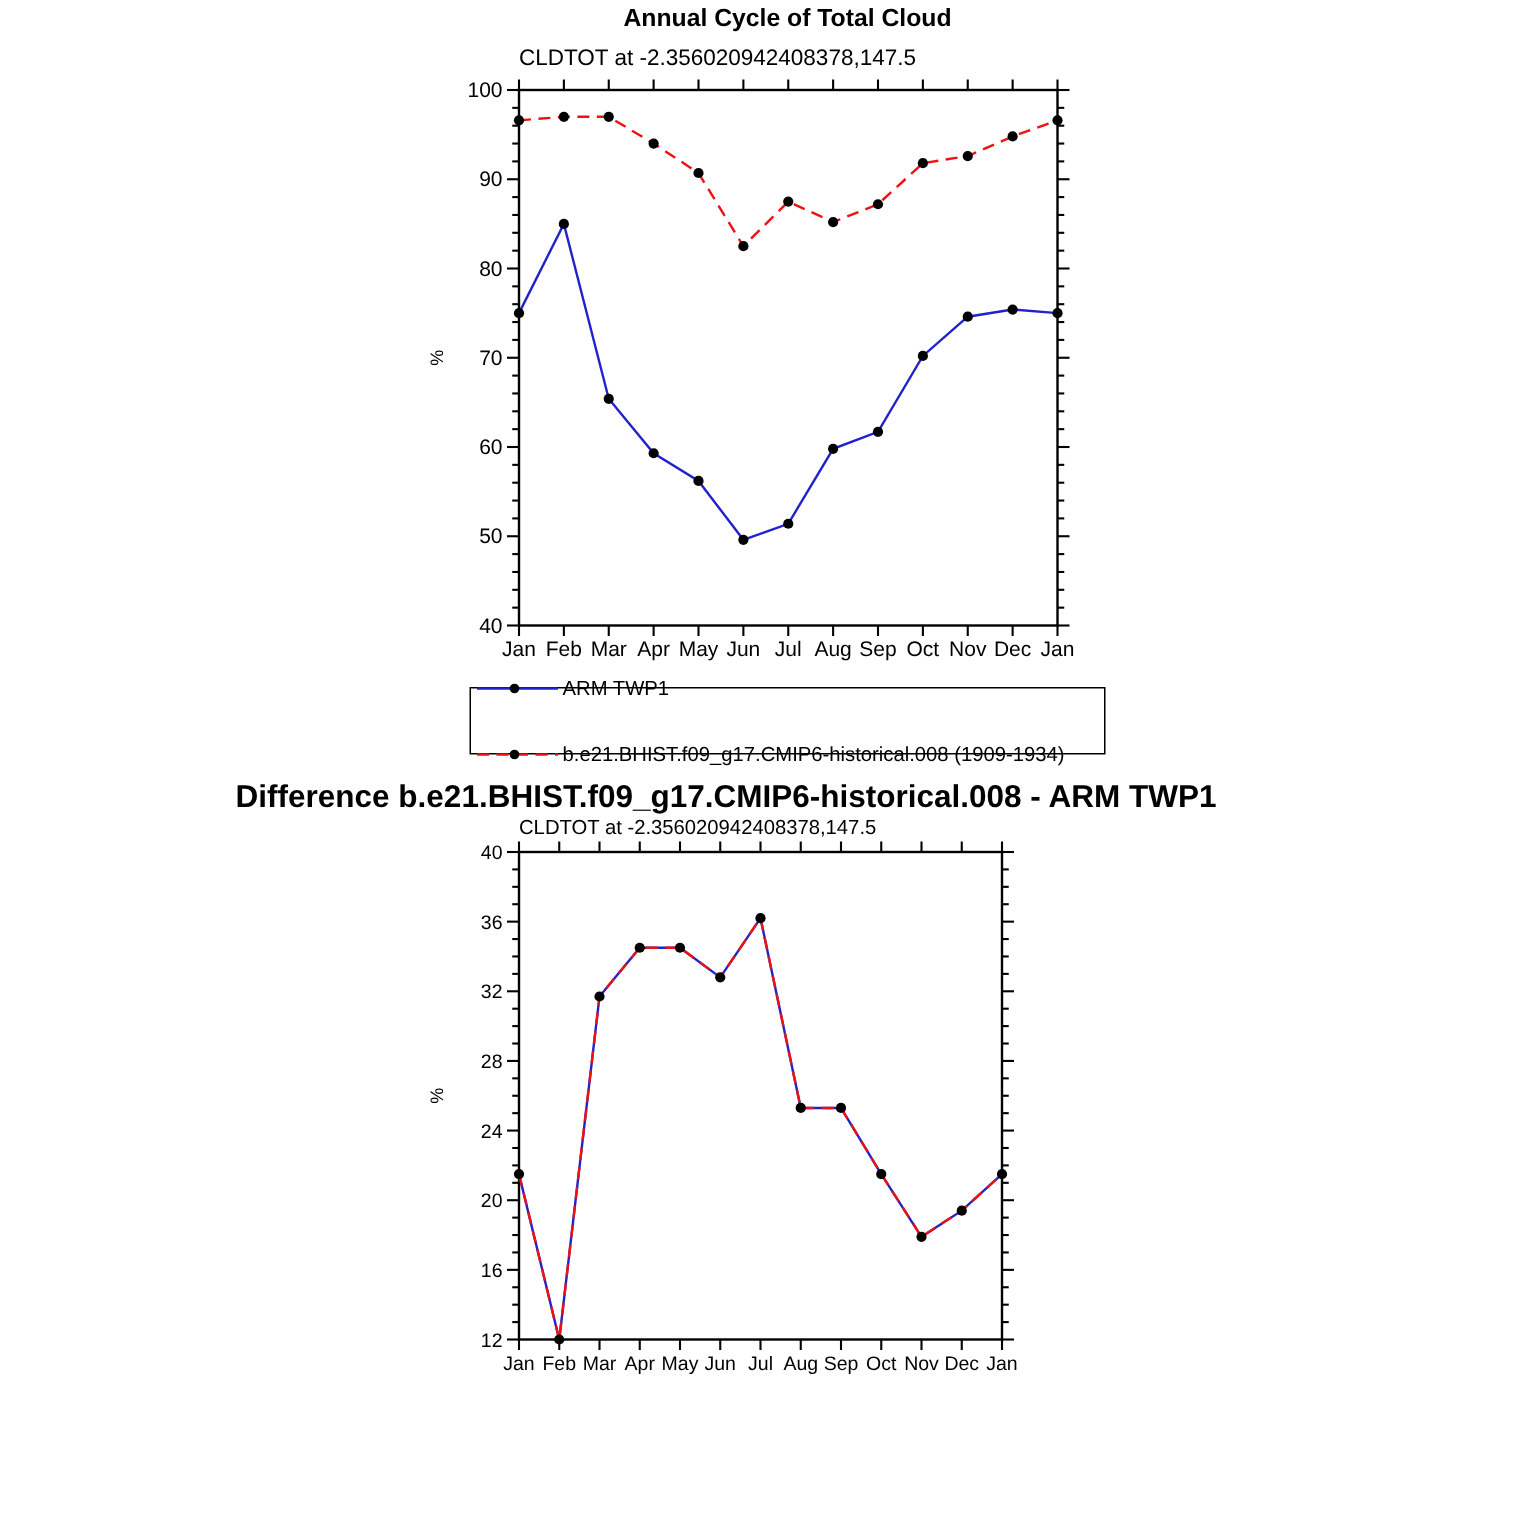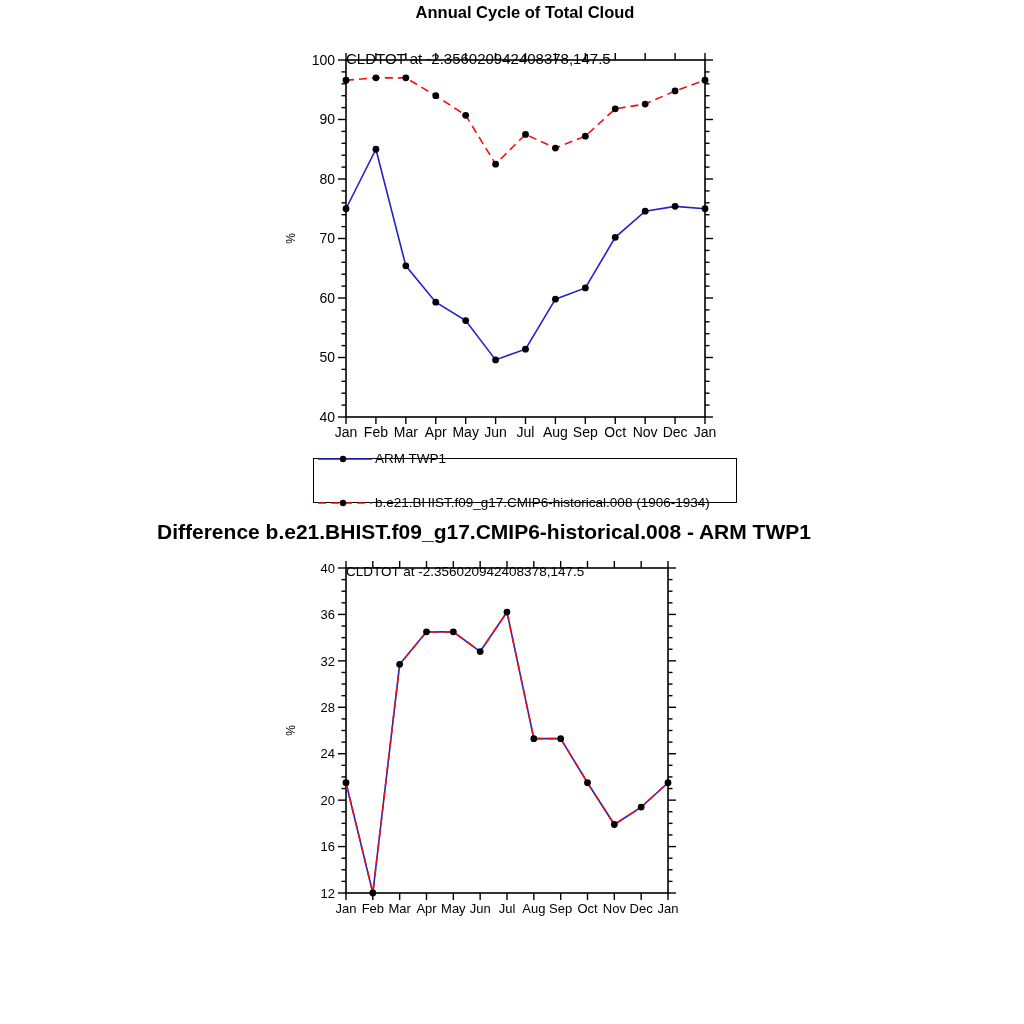--- a/index.html
+++ b/index.html
@@ -7,21 +7,21 @@
     width:1024px;height:1024px;background:#ffffff;position:relative;overflow:hidden;
     font-family:"Liberation Sans",sans-serif;color:#000;
   }
   svg text{font-family:"Liberation Sans",sans-serif;}
   #plot-svg{position:absolute;left:0;top:0;}
   .main-title{
     position:absolute;text-align:center;font-weight:bold;white-space:nowrap;
   }
   #title1{left:0;top:3px;width:1050px;font-size:16.5px;}
   #title2{left:0;top:520px;width:968px;font-size:21px;}
-  .left-string{position:absolute;white-space:nowrap;margin-top:20px;}
+  .left-string{position:absolute;white-space:nowrap;}
   #substr1{left:346px;top:30px;font-size:15px;}
   #substr2{left:346px;top:544px;font-size:13.5px;}
   #legend{
     position:absolute;left:313px;top:458px;width:424px;height:45px;
     border:1px solid #000;box-sizing:border-box;background:#fff;
     display:flex;flex-direction:column;justify-content:center;padding:1px 4px;gap:28px;
   }
   .legend-row{display:flex;align-items:center;height:19px;font-size:13.5px;white-space:nowrap;}
   .legend-row svg{flex:0 0 auto;margin-right:3px;display:block;}
 </style>
@@ -318,18 +318,18 @@
         <line x1="0" y1="8" x2="54" y2="8" stroke="#2222cc" stroke-width="1.6"></line>
         <circle cx="25" cy="8" r="3.2" fill="#000000"></circle>
       </svg>
       <span>ARM TWP1</span>
     </div>
     <div class="legend-row">
       <svg width="54" height="16">
         <line x1="0" y1="8" x2="54" y2="8" stroke="#ee1111" stroke-width="1.6" stroke-dasharray="8 5"></line>
         <circle cx="25" cy="8" r="3.2" fill="#000000"></circle>
       </svg>
-      <span>b.e21.BHIST.f09_g17.CMIP6-historical.008 (1906-1934)</span>
+      <span>b.e21.BHIST.f09_g17.CMIP6-historical.008 (1909-1934)</span>
     </div>
   </div>
 
 <div id="title2" class="main-title">Difference b.e21.BHIST.f09_g17.CMIP6-historical.008 - ARM TWP1</div>
 <div id="substr2" class="left-string">CLDTOT at -2.356020942408378,147.5</div>
 
 </body></html>

